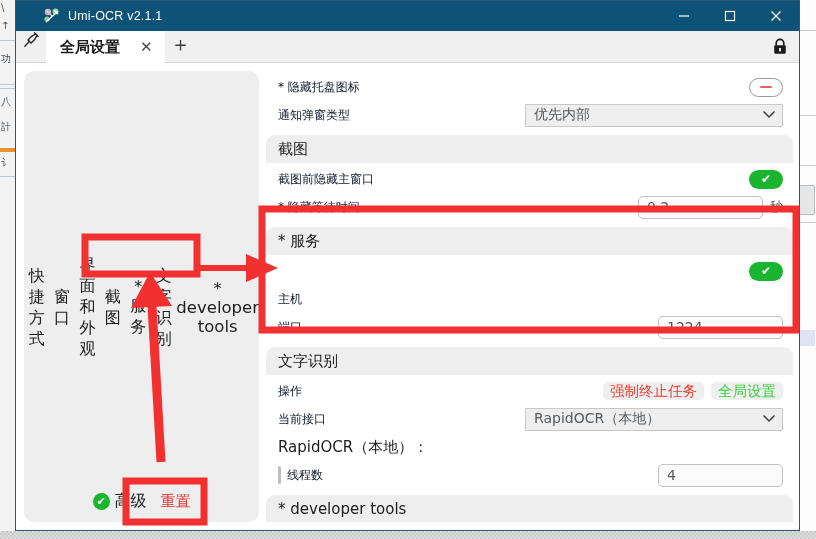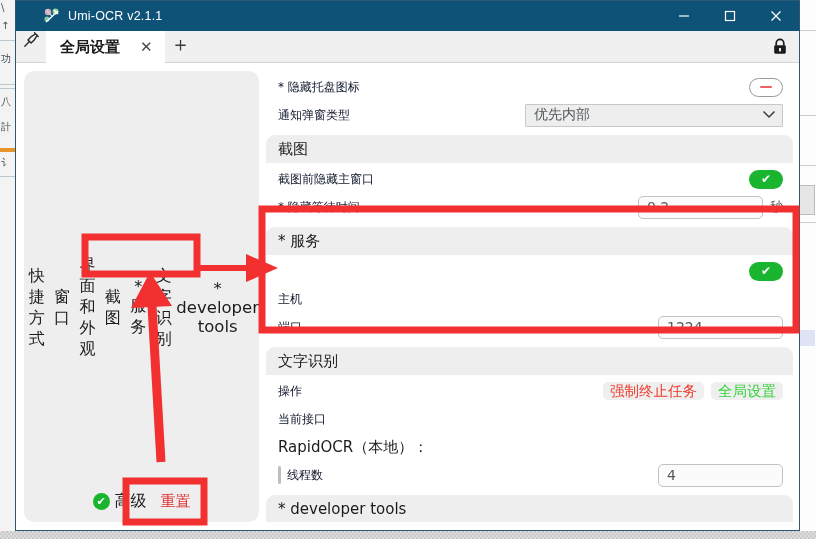--- a/index.html
+++ b/index.html
@@ -333,20 +333,28 @@
           <div class="row">
             <span class="row-label">操作</span>
             <span class="spacer"></span>
             <span class="btn danger">强制终止任务</span>
             <span style="width:7px"></span>
             <span class="btn ok">全局设置</span>
           </div>
           <div class="row">
             <span class="row-label">当前接口</span>
             <span class="spacer"></span>
+            <span class="combo">
+              <span>RapidOCR（本地）</span>
+              <span class="caret">
+                <svg width="14" height="9" viewBox="0 0 14 9">
+                    <polyline points="1.5,1.5 7,7 12.5,1.5" fill="none" stroke="#3c3c3c" stroke-width="1.5"></polyline>
+                  </svg>
+              </span>
+            </span>
           </div>
           <div class="row">
             <span class="sub-head">RapidOCR（本地）：</span>
           </div>
           <div class="row">
             <span class="tick"></span>
             <span class="row-label">线程数</span>
             <span class="spacer"></span>
             <span class="textbox">4</span>
           </div>

